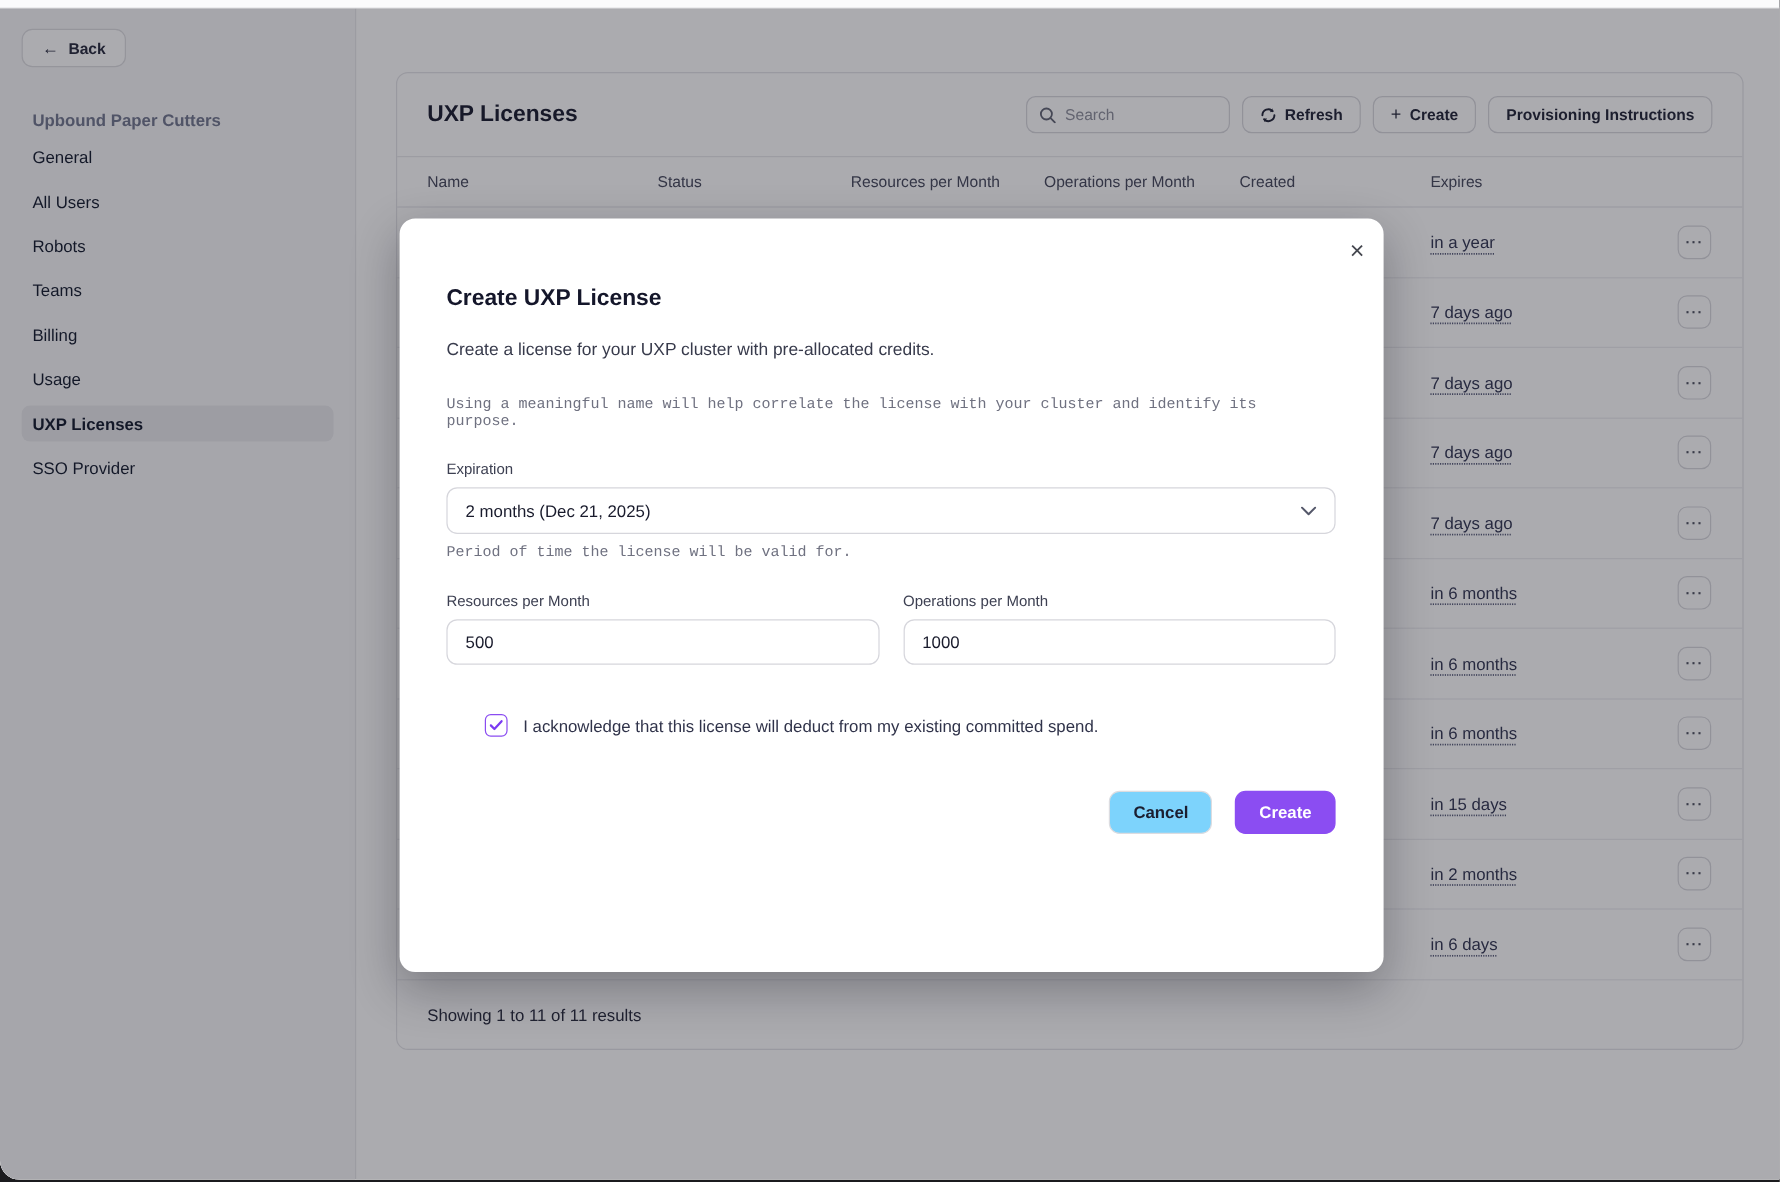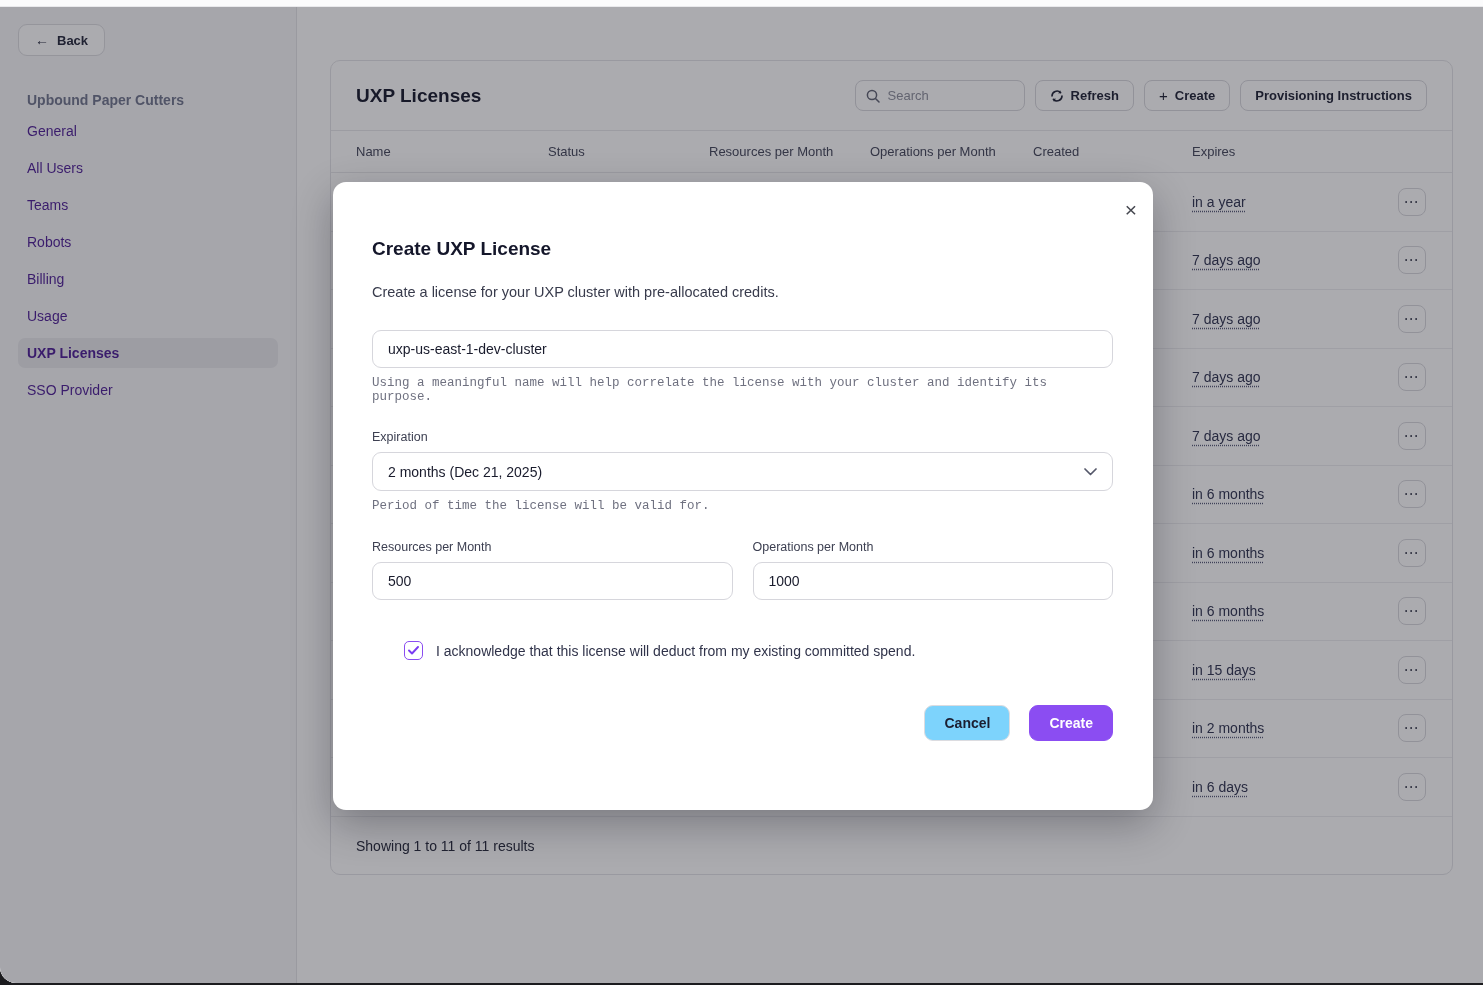--- a/index.html
+++ b/index.html
@@ -34,21 +34,21 @@
     height:32px; padding:0 16px;
     font-size:13px; font-weight:700; color:#23263a; cursor:pointer;
   }
   .back-btn .arrow { font-size:14px; line-height:1; color:#23263a; }
   .org-name {
     margin:36px 0 0 9px; font-size:14px; font-weight:700; color:#70758d;
   }
   .nav { margin-top:8px; }
   .nav-item {
     height:30px; line-height:30px; margin-top:7px; padding:0 9px;
-    font-size:14px; font-weight:500; color:#4c1d95; border-radius:7px;
+    font-size:14px; font-weight:500; color:#0f172a; border-radius:7px;
     cursor:pointer; white-space:nowrap;
   }
   .nav-item.active { background:#e9e9ed; font-weight:700; }
 
   .main { position:absolute; top:0; left:297px; right:0; bottom:0; background:#ffffff; }
   .card {
     position:absolute; left:33px; top:53px; width:1123px; height:815px;
     border:1px solid #e3e3e7; border-radius:10px; background:#ffffff;
   }
   .card-header {
@@ -176,22 +176,22 @@
 
     <div class="sidebar">
       <button class="back-btn">
         <span class="arrow">←</span>
         <span>Back</span>
       </button>
       <div class="org-name">Upbound Paper Cutters</div>
       <div class="nav">
         <div class="nav-item">General</div>
         <div class="nav-item">All Users</div>
+        <div class="nav-item">Robots</div>
         <div class="nav-item">Teams</div>
-        <div class="nav-item">Robots</div>
         <div class="nav-item">Billing</div>
         <div class="nav-item">Usage</div>
         <div class="nav-item active">UXP Licenses</div>
         <div class="nav-item">SSO Provider</div>
       </div>
     </div>
 
     <div class="main">
       <div class="card">
 
@@ -387,21 +387,20 @@
 
   <div class="scrim"></div>
 
   <button class="modal-close">×</button>
 
   <div class="modal">
     <div class="modal-title">Create UXP License</div>
     <div class="modal-desc">Create a license for your UXP cluster with pre-allocated credits.</div>
 
     <div class="field f-license">
-      <input class="text-input" type="text" value="uxp-us-east-1-dev-cluster" style="">
       <div class="field-help">Using a meaningful name will help correlate the license with your cluster and identify its purpose.</div>
     </div>
 
     <div class="field f-expire">
       <div class="field-label">Expiration</div>
       <div class="select">
         <span>2 months (Dec 21, 2025)</span>
         <svg class="icon-svg" width="13" height="8" viewBox="0 0 13 8">
           <polyline points="1,1 6.5,6.5 12,1" fill="none" stroke="#55586a" stroke-width="1.7" stroke-linecap="round" stroke-linejoin="round"></polyline>
         </svg>

